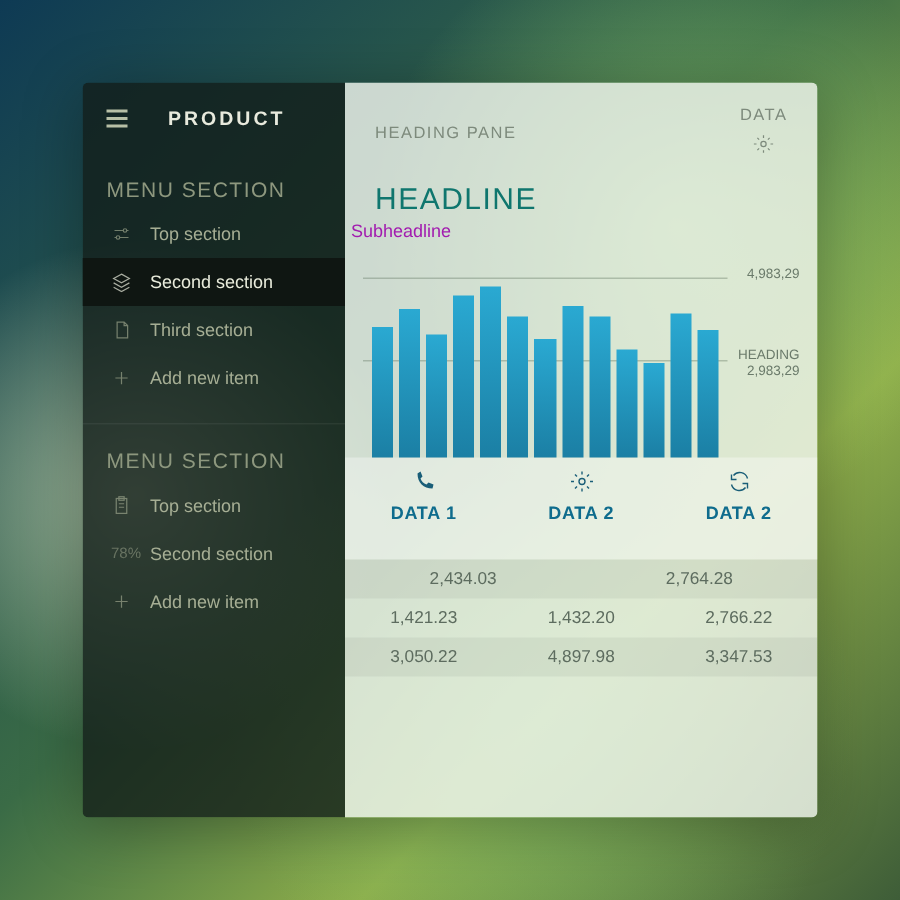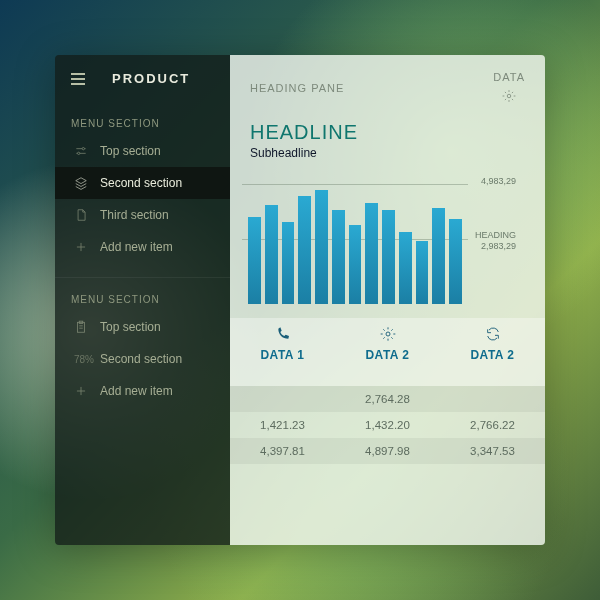--- a/index.html
+++ b/index.html
@@ -12,46 +12,46 @@
     display:flex; align-items:center; justify-content:center; }
   .app { width:490px; height:490px; display:flex; border-radius:4px; overflow:hidden;
     box-shadow:0 6px 40px rgba(0,0,0,.3); }
   
   .side { width:175px; background:rgba(18,28,24,.78); color:#9aa38a; font-size:12px;
     display:flex; flex-direction:column; }
   .brand { display:flex; align-items:center; gap:27px; padding:16px 16px 22px; }
   .ham { display:flex; flex-direction:column; gap:3px; }
   .ham span { width:14px; height:2px; background:#b7bfa6; }
   .brand-txt { color:#e8eadd; font-weight:600; letter-spacing:2px; font-size:13px; }
-  .sect-hdr { padding:10px 16px 6px; font-size:10px; letter-spacing:1px; color:#8d977e; }
+  .sect-hdr { padding:10px 16px 6px; font-size:14px; letter-spacing:1px; color:#8d977e; }
   .mi { display:flex; align-items:flex-start; gap:12px; padding:9px 19px; color:#a6ae94; position:relative; cursor:pointer; }
   .mi .ic { width:14px; height:14px; display:flex; align-items:center; justify-content:center; opacity:.7; }
   .mi.active { background:#0f1612; color:#e9ecdc; }
   .mi.active::after { content:""; position:absolute; right:-8px; top:50%; transform:translateY(-50%);
     border:8px solid transparent; border-left-color:#0f1612; }
   .divider { height:1px; background:rgba(255,255,255,.06); margin:14px 0 6px; }
   .pct { font-size:10px; width:14px; text-align:center; opacity:.7; }
   
   .main { flex:1; background:rgba(240,245,238,.82); display:flex; flex-direction:column; color:#5c6b60; }
   .topbar { display:flex; justify-content:space-between; align-items:center; padding:16px 20px 10px; font-size:11px; letter-spacing:1px; color:#7d8a7c; }
   .topbar .right { display:flex; align-items:center; gap:6px;flex-direction:column; }
   .headline { padding:6px 20px 2px; font-size:20px; font-weight:300; letter-spacing:1px; color:#0f766e; }
-  .subhead  { padding:0 20px 10px; font-size:12px; color:#0f172a; }
-  
-  .chart-wrap { position:relative; height:130px; margin:4px 29px 0 12px; }
+  .subhead  { padding:0 4px 10px; font-size:12px; color:#a21caf; }
+  
+  .chart-wrap { position:relative; height:130px; margin:4px 12px 0 12px; }
   .grid   { position:absolute; left:0; right:48px; border-top:1px solid rgba(90,110,90,.35); }
   .grid.top { top:10px; }
   .grid.mid { top:65px; }
   .grid-lbl{ position:absolute; right:0; font-size:9px; color:#6a7a6a; text-align:right; line-height:1.2; }
   .grid-lbl.top{ top:2px; }
   .grid-lbl.mid{ top:56px; }
   .bars   { position:absolute; left:6px; right:54px; bottom:0; top:10px; display:flex; align-items:flex-end; gap:4px; }
   .bar    { flex:1; background:linear-gradient(#2aa9d2,#1b7fa4); }
   
-  .tbl { margin-top:14px; }
+  .tbl { }
   .tbl-head { display:flex; background:rgba(255,255,255,.35); padding:8px 0 24px; }
   .tbl-head .cell { flex:1; text-align:center; }
   .th-ic { color:#1a5e78; font-size:14px; height:18px; }
   .th-tx { color:#0f6c8d; font-weight:600; font-size:12px; letter-spacing:.5px; margin-top:4px; }
   .tbl-row { display:flex; font-size:11.5px; color:#5d6c5f; }
   .tbl-row .cell { flex:1; text-align:center; padding:7px 0; }
   .tbl-row.alt { background:rgba(0,0,0,.05); }
   
   svg { width:14px; height:14px; stroke:#9aa38a; stroke-width:1.4; fill:none; }
   .mi.active svg{ stroke:#e9ecdc; }
@@ -195,28 +195,29 @@
           <div class="cell">
             <div class="th-ic"><svg viewBox="0 0 24 24">
                 <path d="M4 5v5h5M20 19v-5h-5"></path>
                 <path d="M20 9A8 8 0 0 0 6 6M4 15a8 8 0 0 0 14 3"></path>
               </svg></div>
             <div class="th-tx">DATA 2</div>
           </div>
         </div>
       <div id="tbody">
           <div class="tbl-row alt">
+            <div class="cell">2,434.03</div>
             <div class="cell">2,764.28</div>
           </div>
           <div class="tbl-row">
             <div class="cell">1,421.23</div>
             <div class="cell">1,432.20</div>
             <div class="cell">2,766.22</div>
           </div>
           <div class="tbl-row alt">
-            <div class="cell">4,397.81</div>
+            <div class="cell">3,050.22</div>
             <div class="cell">4,897.98</div>
             <div class="cell">3,347.53</div>
           </div>
         </div>
     </div>
   </main>
 </div>
 
 </body></html>

